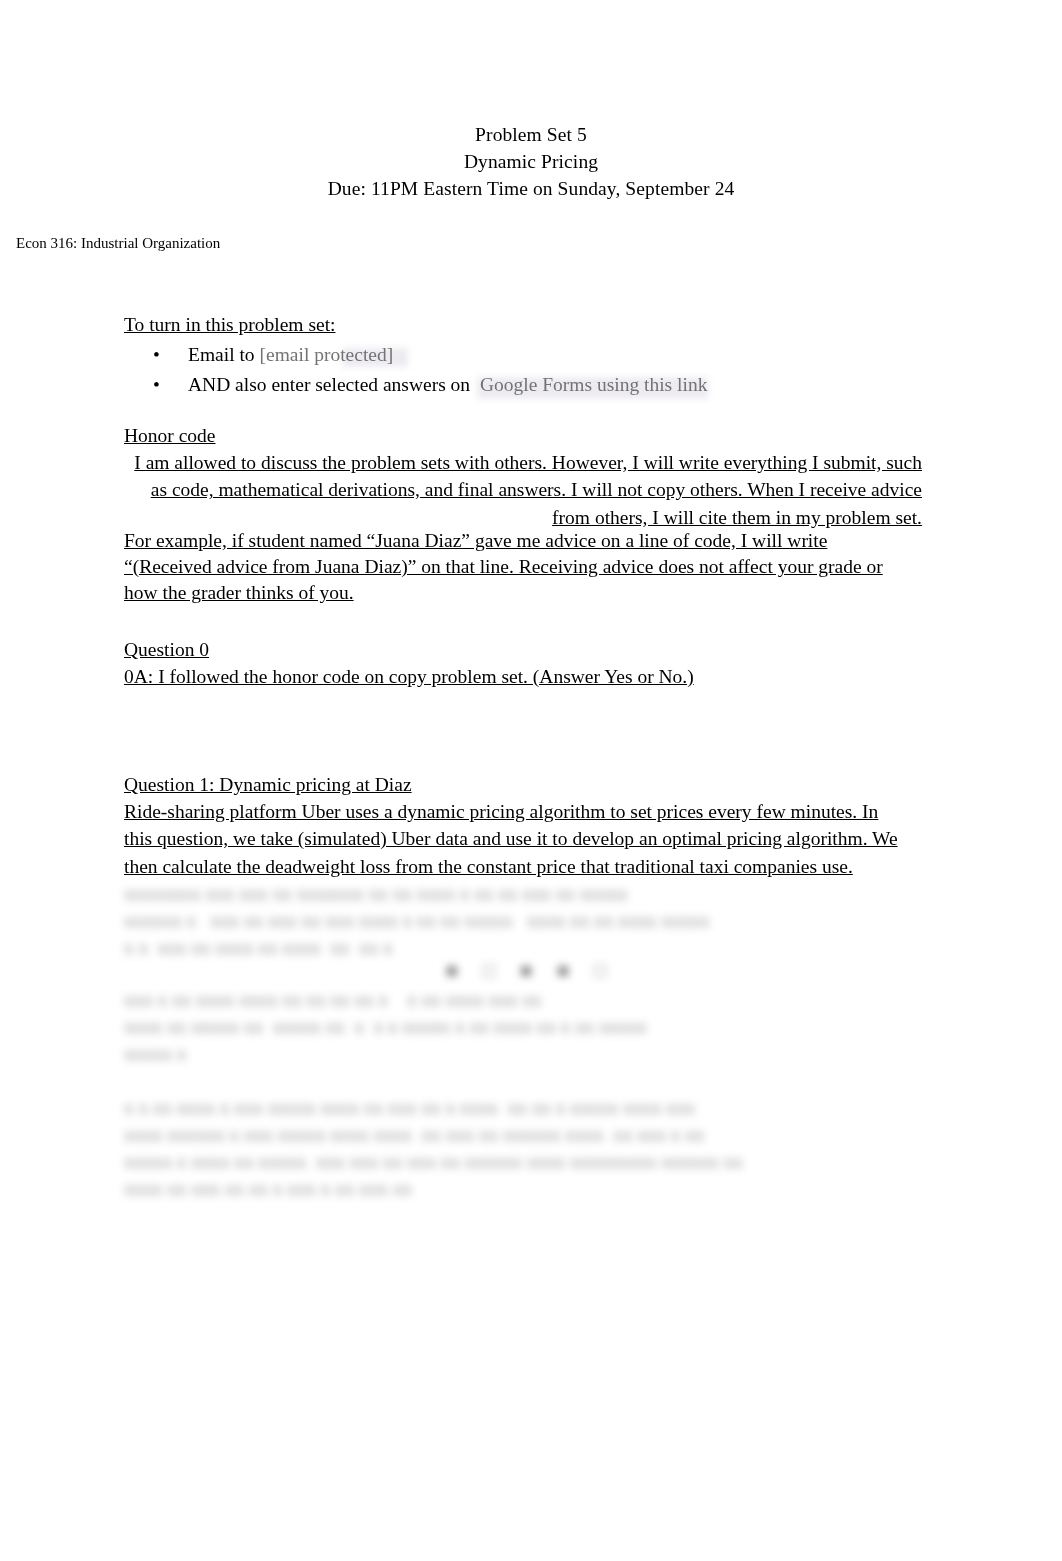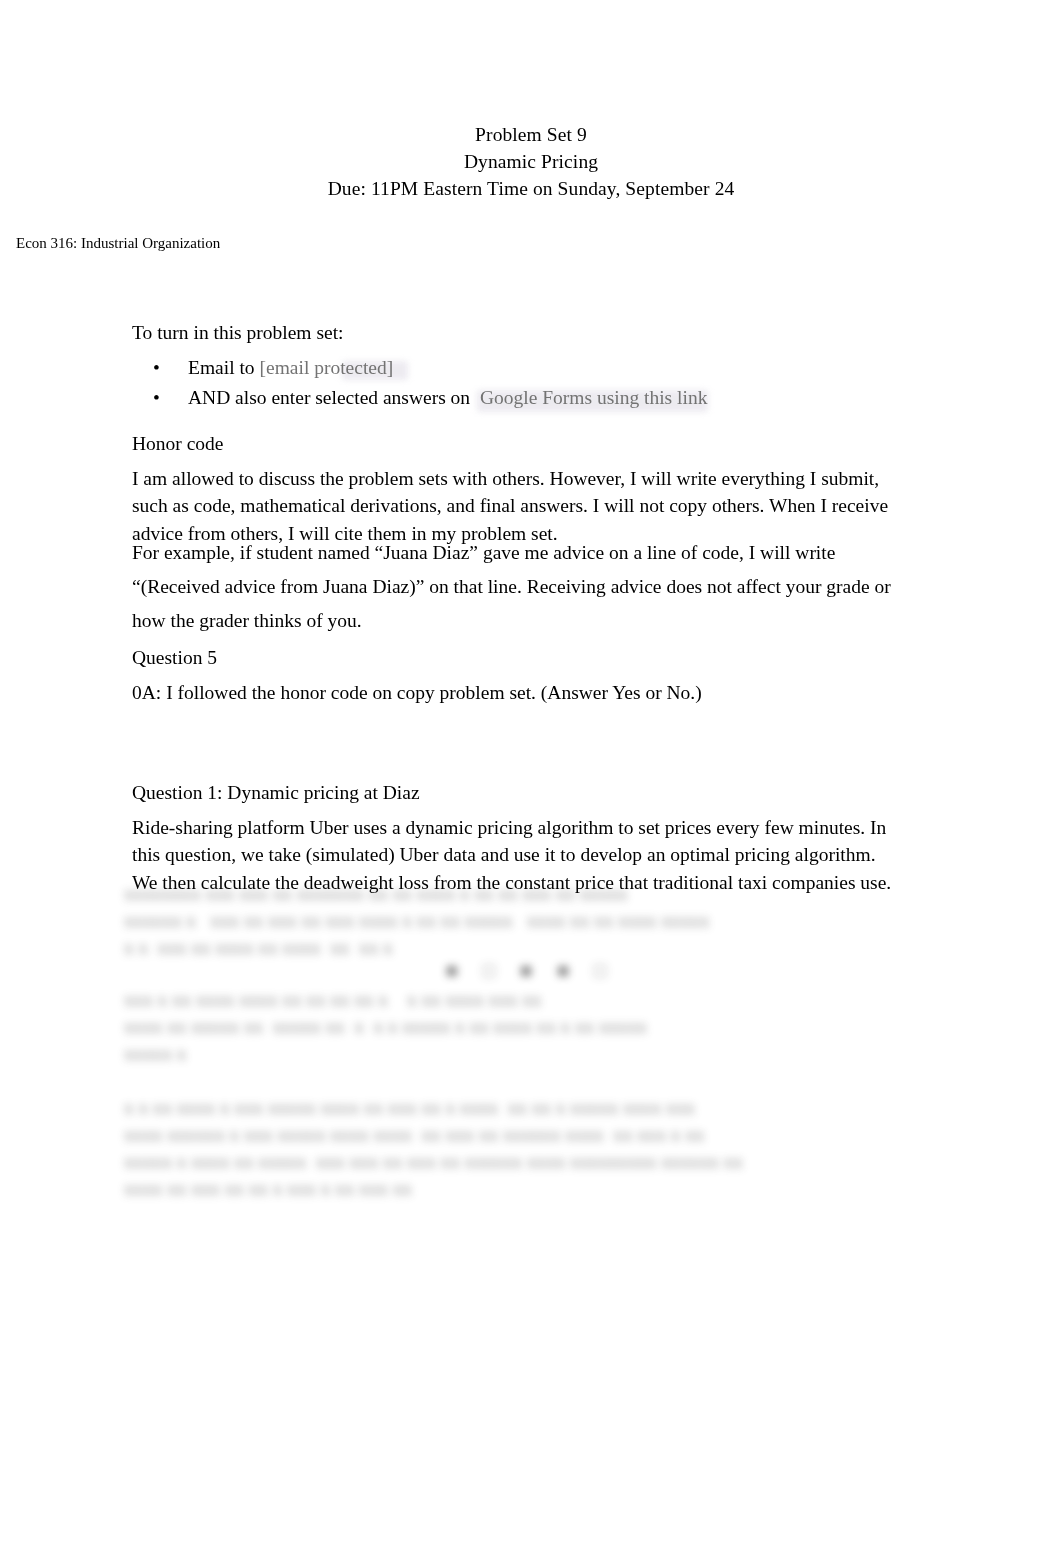--- a/index.html
+++ b/index.html
@@ -45,21 +45,21 @@
   }
 
   
   .body-block {
     position: absolute;
     left: 124px;
     width: 796px;
     font-size: 19.5px;
     line-height: 27px;
   }
-  .para { margin: 8px; }
+  .para { margin: 0; text-decoration: underline; }
 
   
   .bullet-list {
     list-style: none;
     margin: 0;
     padding: 0;
   }
   .bullet-item {
     position: relative;
     padding-left: 64px;
@@ -117,21 +117,21 @@
     pointer-events: none;
     letter-spacing: 10px;
   }
 </style>
 </head>
 <body>
 
 <div class="page">
 
   <div class="doc-header">
-    <div class="hline">Problem Set 9</div>
+    <div class="hline">Problem Set 5</div>
     <div class="hline">Dynamic Pricing</div>
     <div class="hline">Due: 11PM Eastern Time on Sunday, September 24</div>
   </div>
 
   <div class="course-line">Econ 316: Industrial Organization</div>
 
   <div class="body-block" style="top: 311px;">
     <p class="para">To turn in this problem set:</p>
 
     <ul class="bullet-list">
@@ -144,29 +144,29 @@
       <li class="bullet-item" style="margin-top:2px;">
         <span class="dot">•</span>
         <span>AND also enter selected answers on</span><span>&nbsp;&nbsp;</span><span class="link-hl"><span class="smudge-band" style="left:-3px; top:3px; width:231px; height:22px;"></span><a class="link above" href="#">Google Forms using this link</a></span>
       </li>
 
     </ul>
   </div>
 
   <div class="body-block" style="top: 422px; width: 798px;">
     <p class="para">Honor code</p>
-    <p class="para" style="line-height:27.4px;">I am allowed to discuss the problem sets with others. However, I will write everything I submit, such as code, mathematical derivations, and final answers. I will not copy others. When I receive advice from others, I will cite them in my problem set.</p>
+    <p class="para" style="line-height:27.4px;text-align:right;">I am allowed to discuss the problem sets with others. However, I will write everything I submit, such as code, mathematical derivations, and final answers. I will not copy others. When I receive advice from others, I will cite them in my problem set.</p>
   </div>
 
   <div class="body-block" style="top: 528px; width: 790px;">
-    <p class="para" style="line-height:34px;">For example, if student named “Juana Diaz” gave me advice on a line of code, I will write “(Received advice from Juana Diaz)” on that line. Receiving advice does not affect your grade or how the grader thinks of you.</p>
+    <p class="para" style="line-height:26px;">For example, if student named “Juana Diaz” gave me advice on a line of code, I will write “(Received advice from Juana Diaz)” on that line. Receiving advice does not affect your grade or how the grader thinks of you.</p>
   </div>
 
   <div class="body-block" style="top: 636px;">
-    <p class="para">Question 5</p>
+    <p class="para">Question 0</p>
     <p class="para">0A: I followed the honor code on copy problem set. (Answer Yes or No.)</p>
   </div>
 
 
   <div class="body-block" style="top: 771px; width: 786px;">
     <p class="para">Question 1: Dynamic pricing at Diaz</p>
     <p class="para" style="line-height:27.4px;">Ride-sharing platform Uber uses a dynamic pricing algorithm to set prices every few minutes. In this question, we take (simulated) Uber data and use it to develop an optimal pricing algorithm. We then calculate the deadweight loss from the constant price that traditional taxi companies use.</p>
   </div>
 
   <div class="blur-region" style="top: 880px; width: 800px;">xxxxxxxx xxx xxx xx xxxxxxx xx xx xxxx x xx xx xxx xx xxxxx

